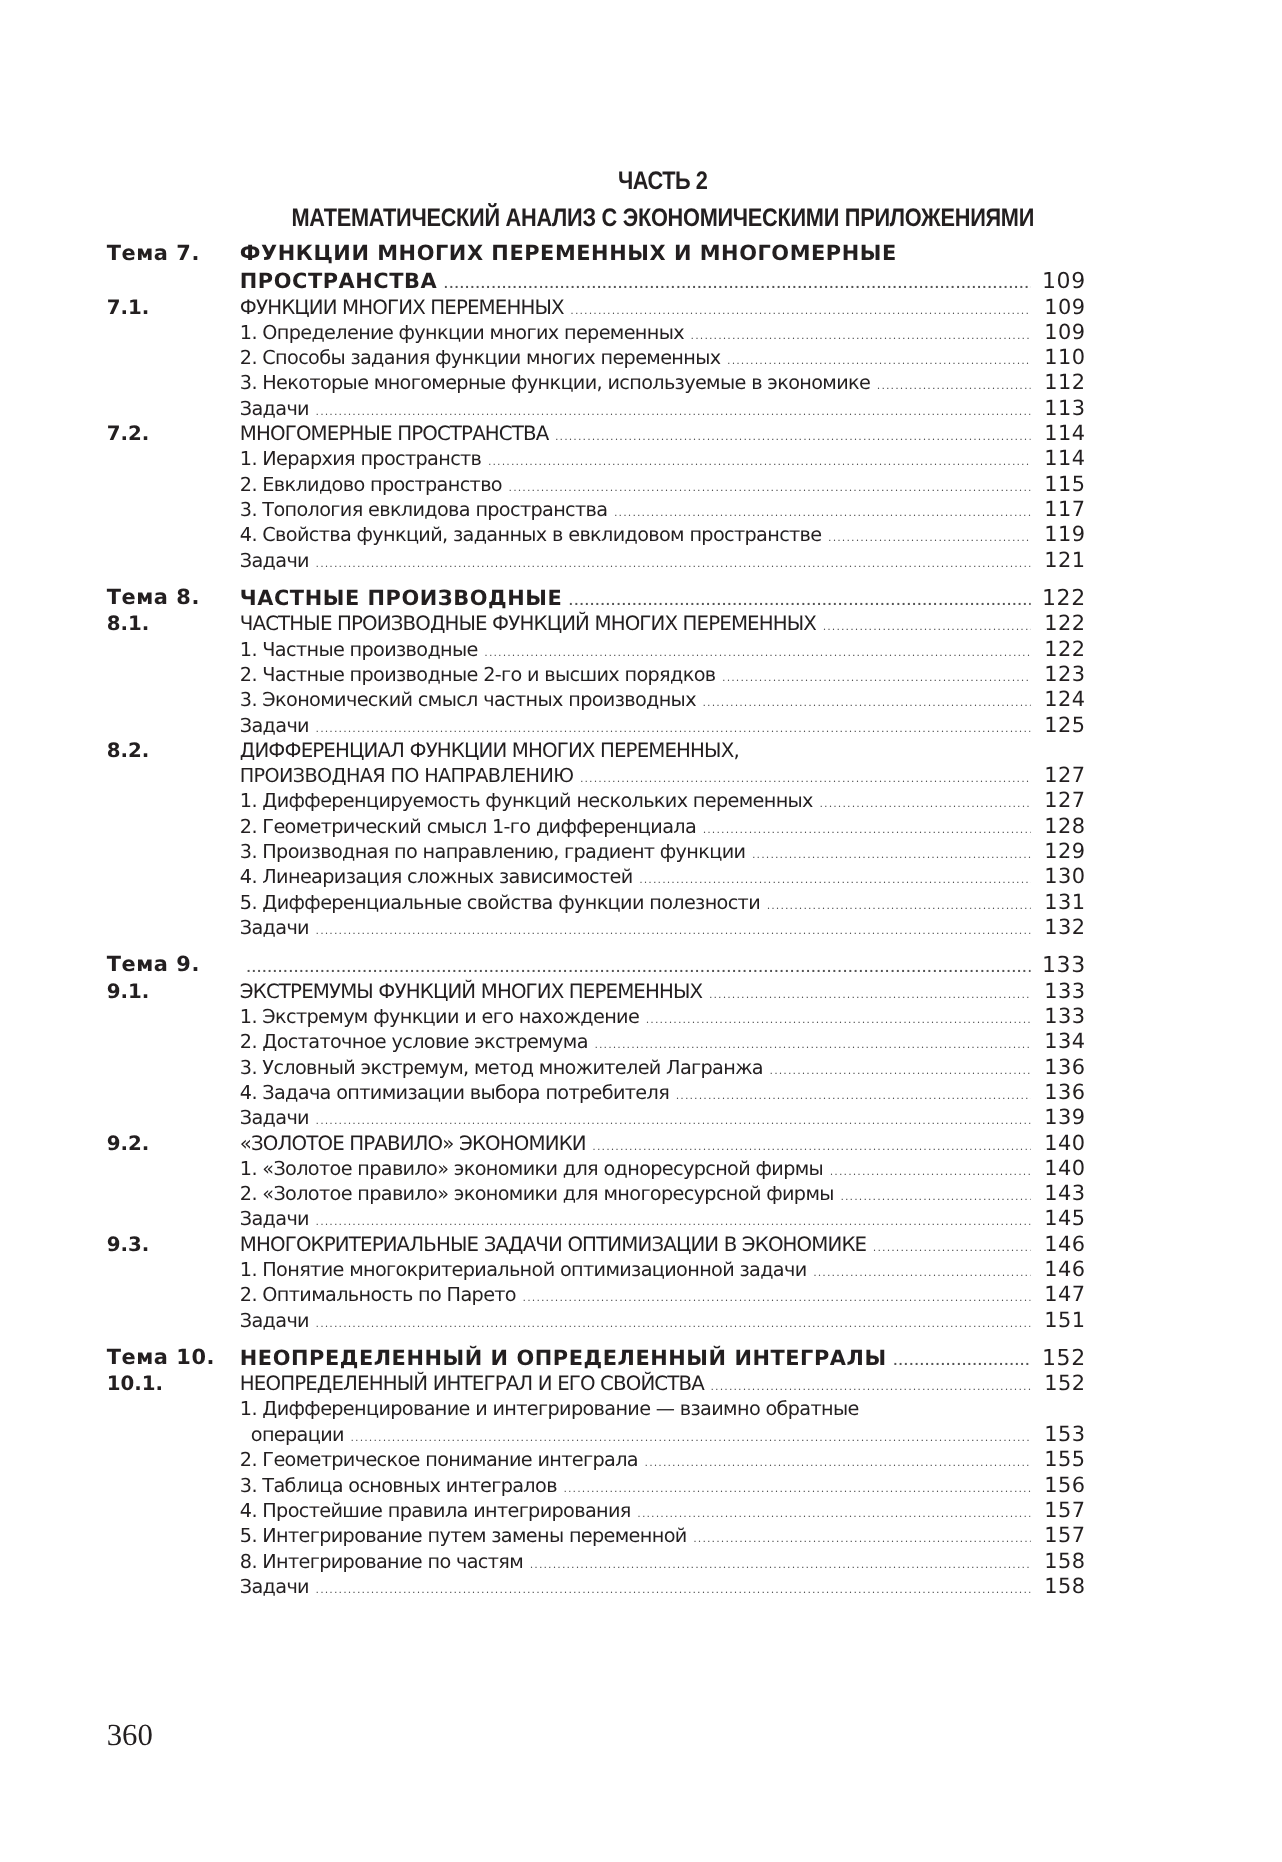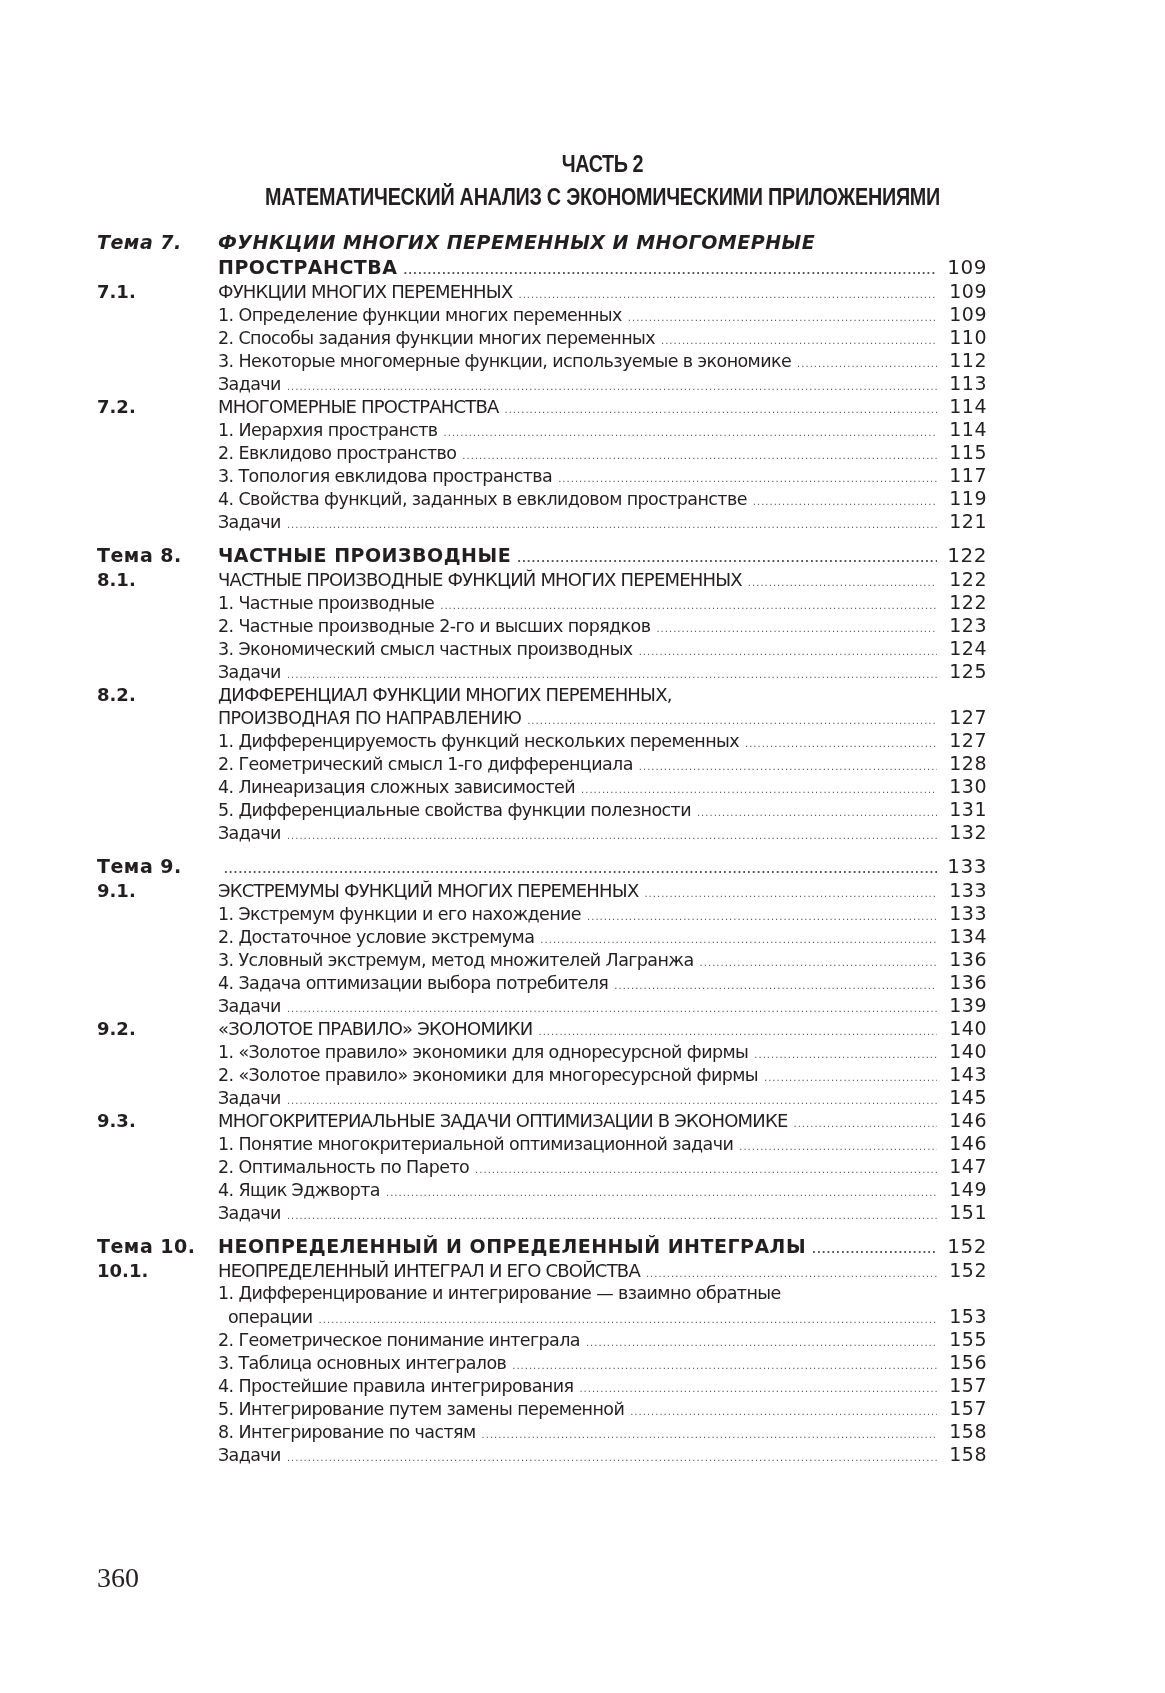--- a/index.html
+++ b/index.html
@@ -6,21 +6,21 @@
   body { width: 1165px; height: 1693px; position: relative; overflow: hidden;
          font-family: "DejaVu Sans", sans-serif; color: #231f20; }
   .page-header { position: absolute; top: 148px; left: 0; width: 1165px; text-align: center; }
   .part-title { font-family: "Liberation Sans", sans-serif; font-weight: bold; font-size: 23px;
                 letter-spacing: -0.5px; transform: scaleX(0.86); line-height: 32px; margin-left: 40px; }
   .part-subtitle { font-family: "Liberation Sans", sans-serif; font-weight: bold; font-size: 23px;
                    letter-spacing: -0.3px; transform: scaleX(0.86); line-height: 34px; margin-left: 40px; white-space: nowrap; }
   .toc { position: absolute; top: 218px; left: 97px; width: 890px; }
   .row { position: relative; height: 23px; line-height: 23px; font-size: 18px; white-space: nowrap; }
   .row.tema { height: 25px; line-height: 25px; margin-top: 10px; font-size: 19px; font-weight: bold; }
-  .row.tema.first { margin-top: 12px; font-style: italic; }
+  .row.tema.first { margin-top: 0; }
   .row.tema.cont { margin-top: 0; }
   .num { position: absolute; left: 0; top: 0; }
   .row.section .num { left: 0; width: 111px; font-weight: bold; font-size: 18px; }
   .row.tema .num { font-size: 19px; font-weight: bold; letter-spacing: 0.5px; }
   .entry { position: absolute; left: 121px; right: 0; top: 0; display: flex; align-items: baseline; }
   .entry .label { flex: 0 0 auto; font-weight: normal; letter-spacing: -0.6px; font-size: 17.5px; }
   .row.section .entry .label { font-size: 18px; letter-spacing: -0.8px; }
   .row.tema .entry .label { font-weight: bold; font-size: 19px; letter-spacing: 0.5px; }
   .row.indent2 .entry { left: 131px; }
   .leader { flex: 1 1 auto; overflow: hidden; margin: 0 6px; font-size: 10px; letter-spacing: 1px; color: #555; line-height: 23px; }
@@ -214,20 +214,28 @@
       <span class="num"></span>
       <span class="entry">
         <span class="label">2. Геометрический смысл 1-го дифференциала</span>
         <span class="leader"></span>
         <span class="page">128</span>
       </span>
     </div>
     <div class="row">
       <span class="num"></span>
       <span class="entry">
+        <span class="label">3. Производная по направлению, градиент функции</span>
+        <span class="leader"></span>
+        <span class="page">129</span>
+      </span>
+    </div>
+    <div class="row">
+      <span class="num"></span>
+      <span class="entry">
         <span class="label">4. Линеаризация сложных зависимостей</span>
         <span class="leader"></span>
         <span class="page">130</span>
       </span>
     </div>
     <div class="row">
       <span class="num"></span>
       <span class="entry">
         <span class="label">5. Дифференциальные свойства функции полезности</span>
         <span class="leader"></span>
@@ -344,28 +352,20 @@
         <span class="leader"></span>
         <span class="page">146</span>
       </span>
     </div>
     <div class="row">
       <span class="num"></span>
       <span class="entry">
         <span class="label">2. Оптимальность по Парето</span>
         <span class="leader"></span>
         <span class="page">147</span>
-      </span>
-    </div>
-    <div class="row">
-      <span class="num"></span>
-      <span class="entry">
-        <span class="label">4. Ящик Эджворта</span>
-        <span class="leader"></span>
-        <span class="page">149</span>
       </span>
     </div>
     <div class="row">
       <span class="num"></span>
       <span class="entry">
         <span class="label">Задачи</span>
         <span class="leader"></span>
         <span class="page">151</span>
       </span>
     </div>

